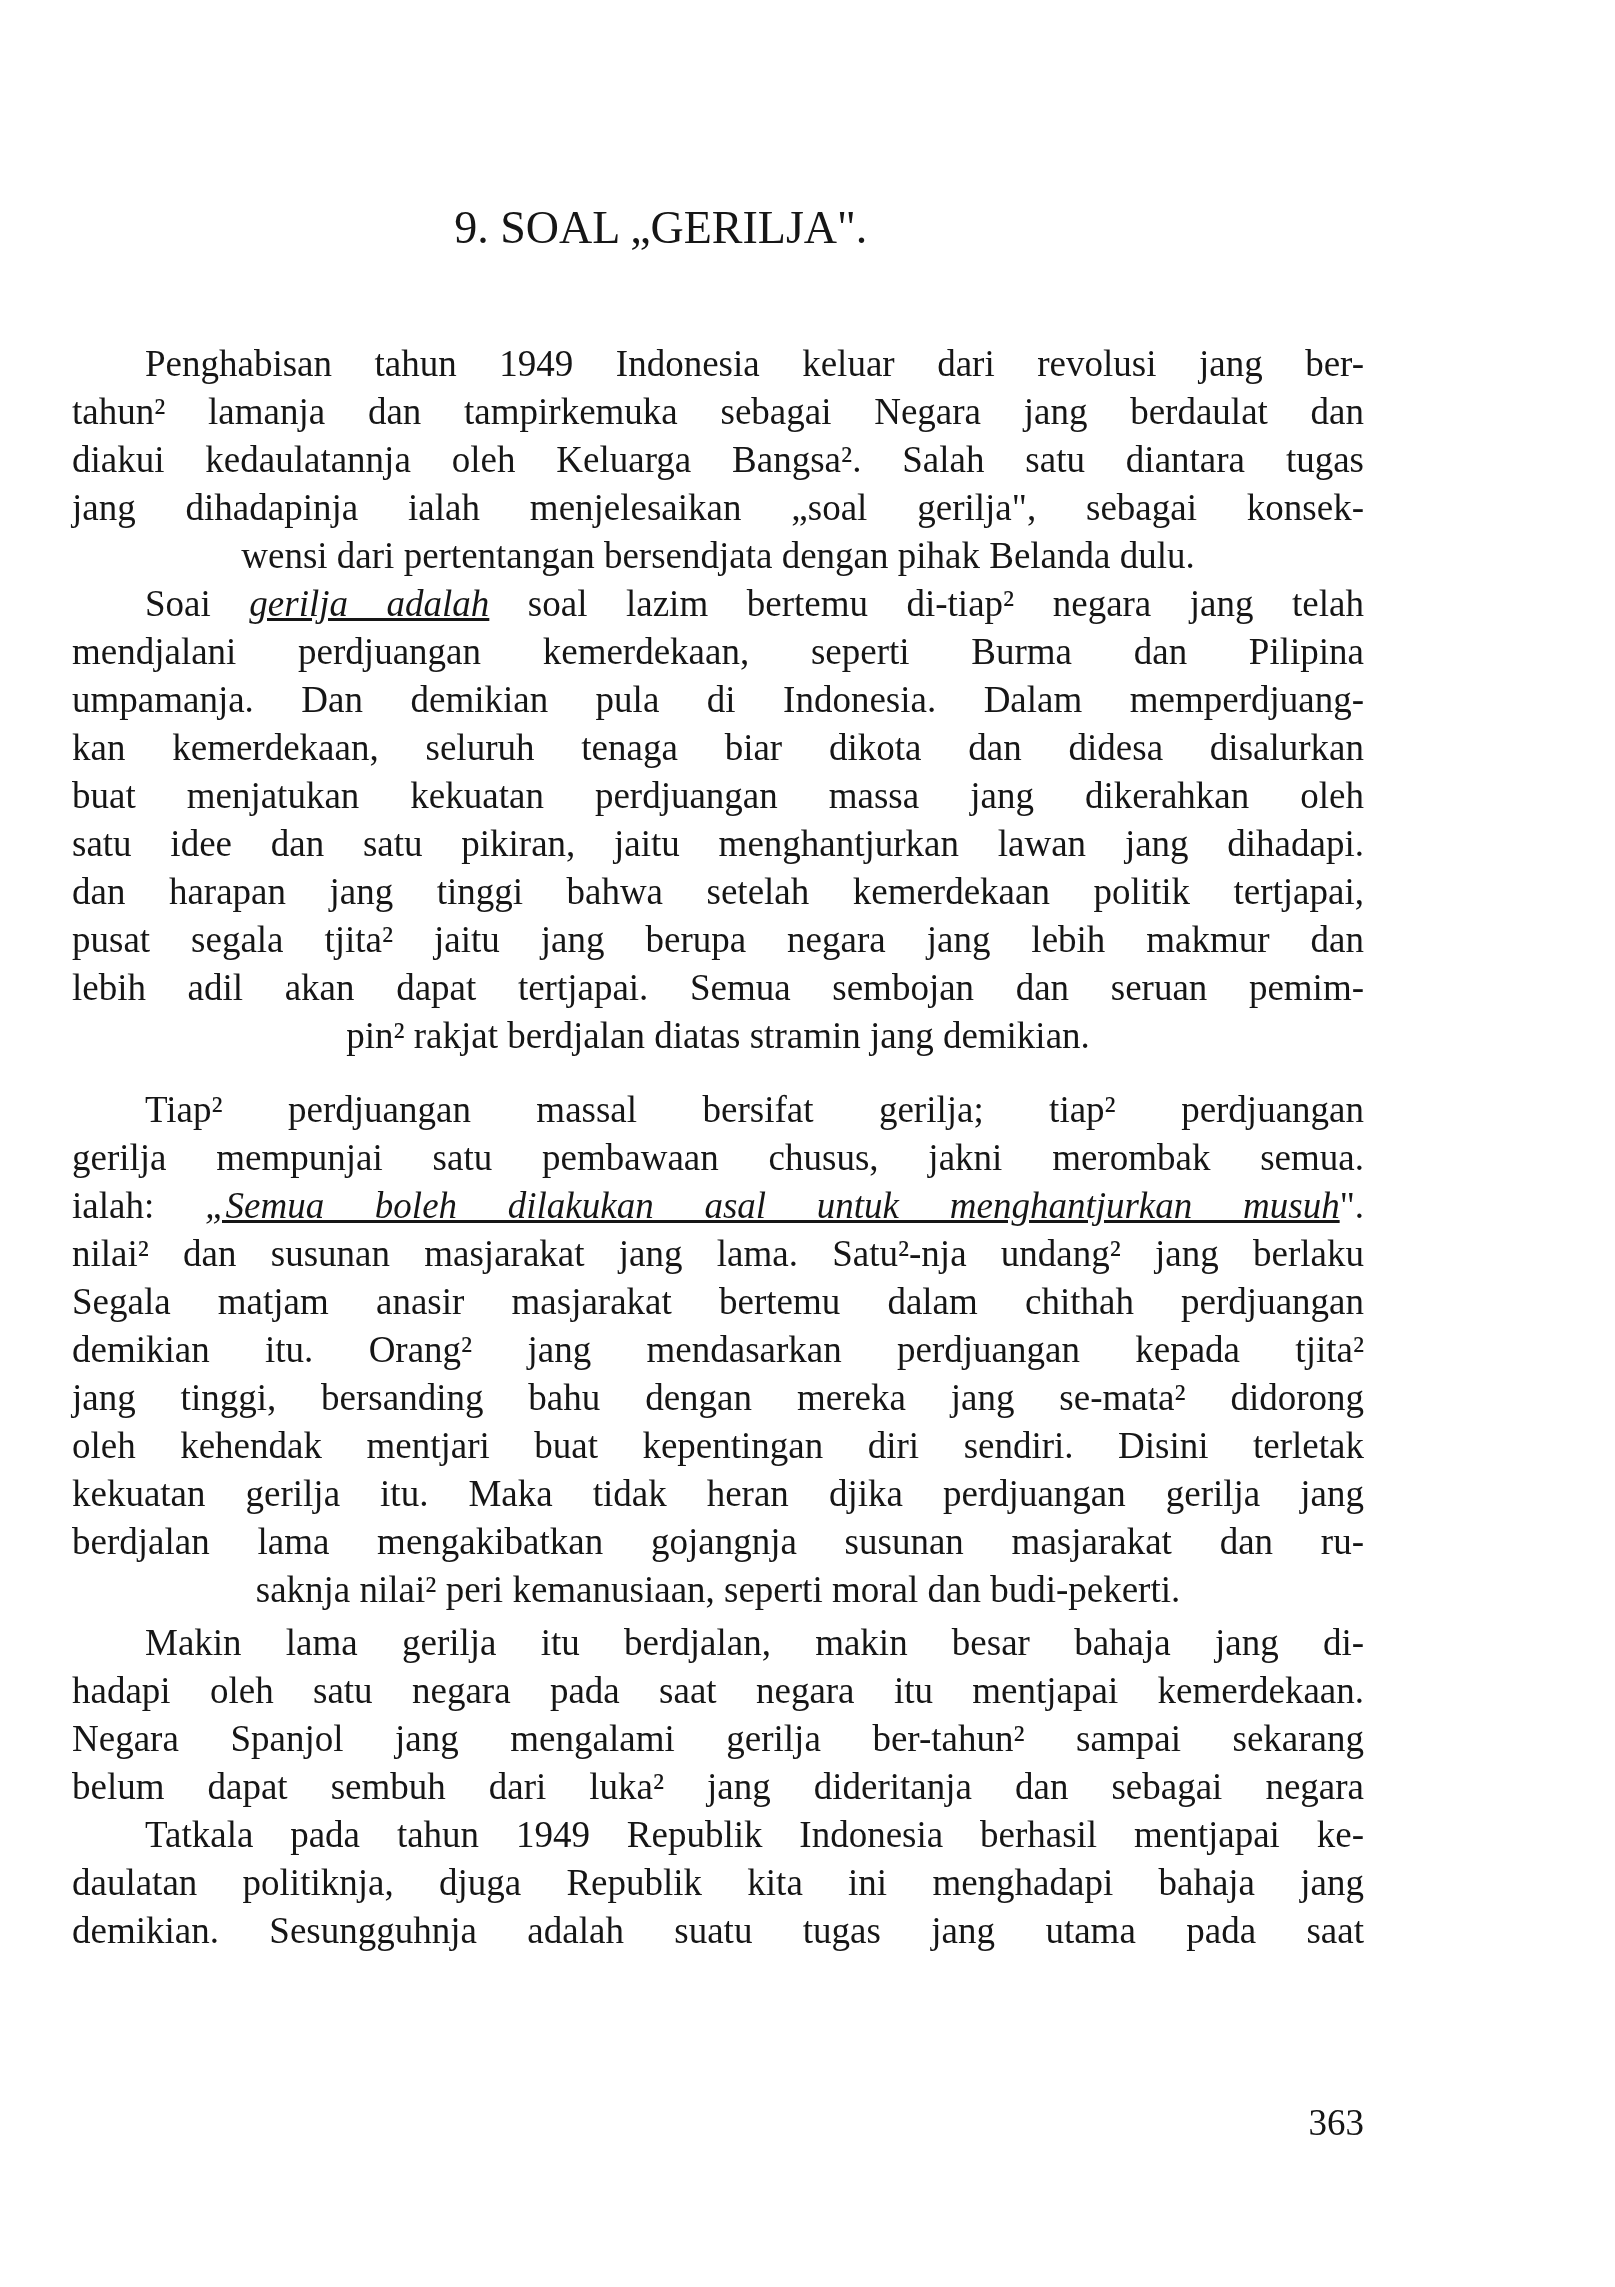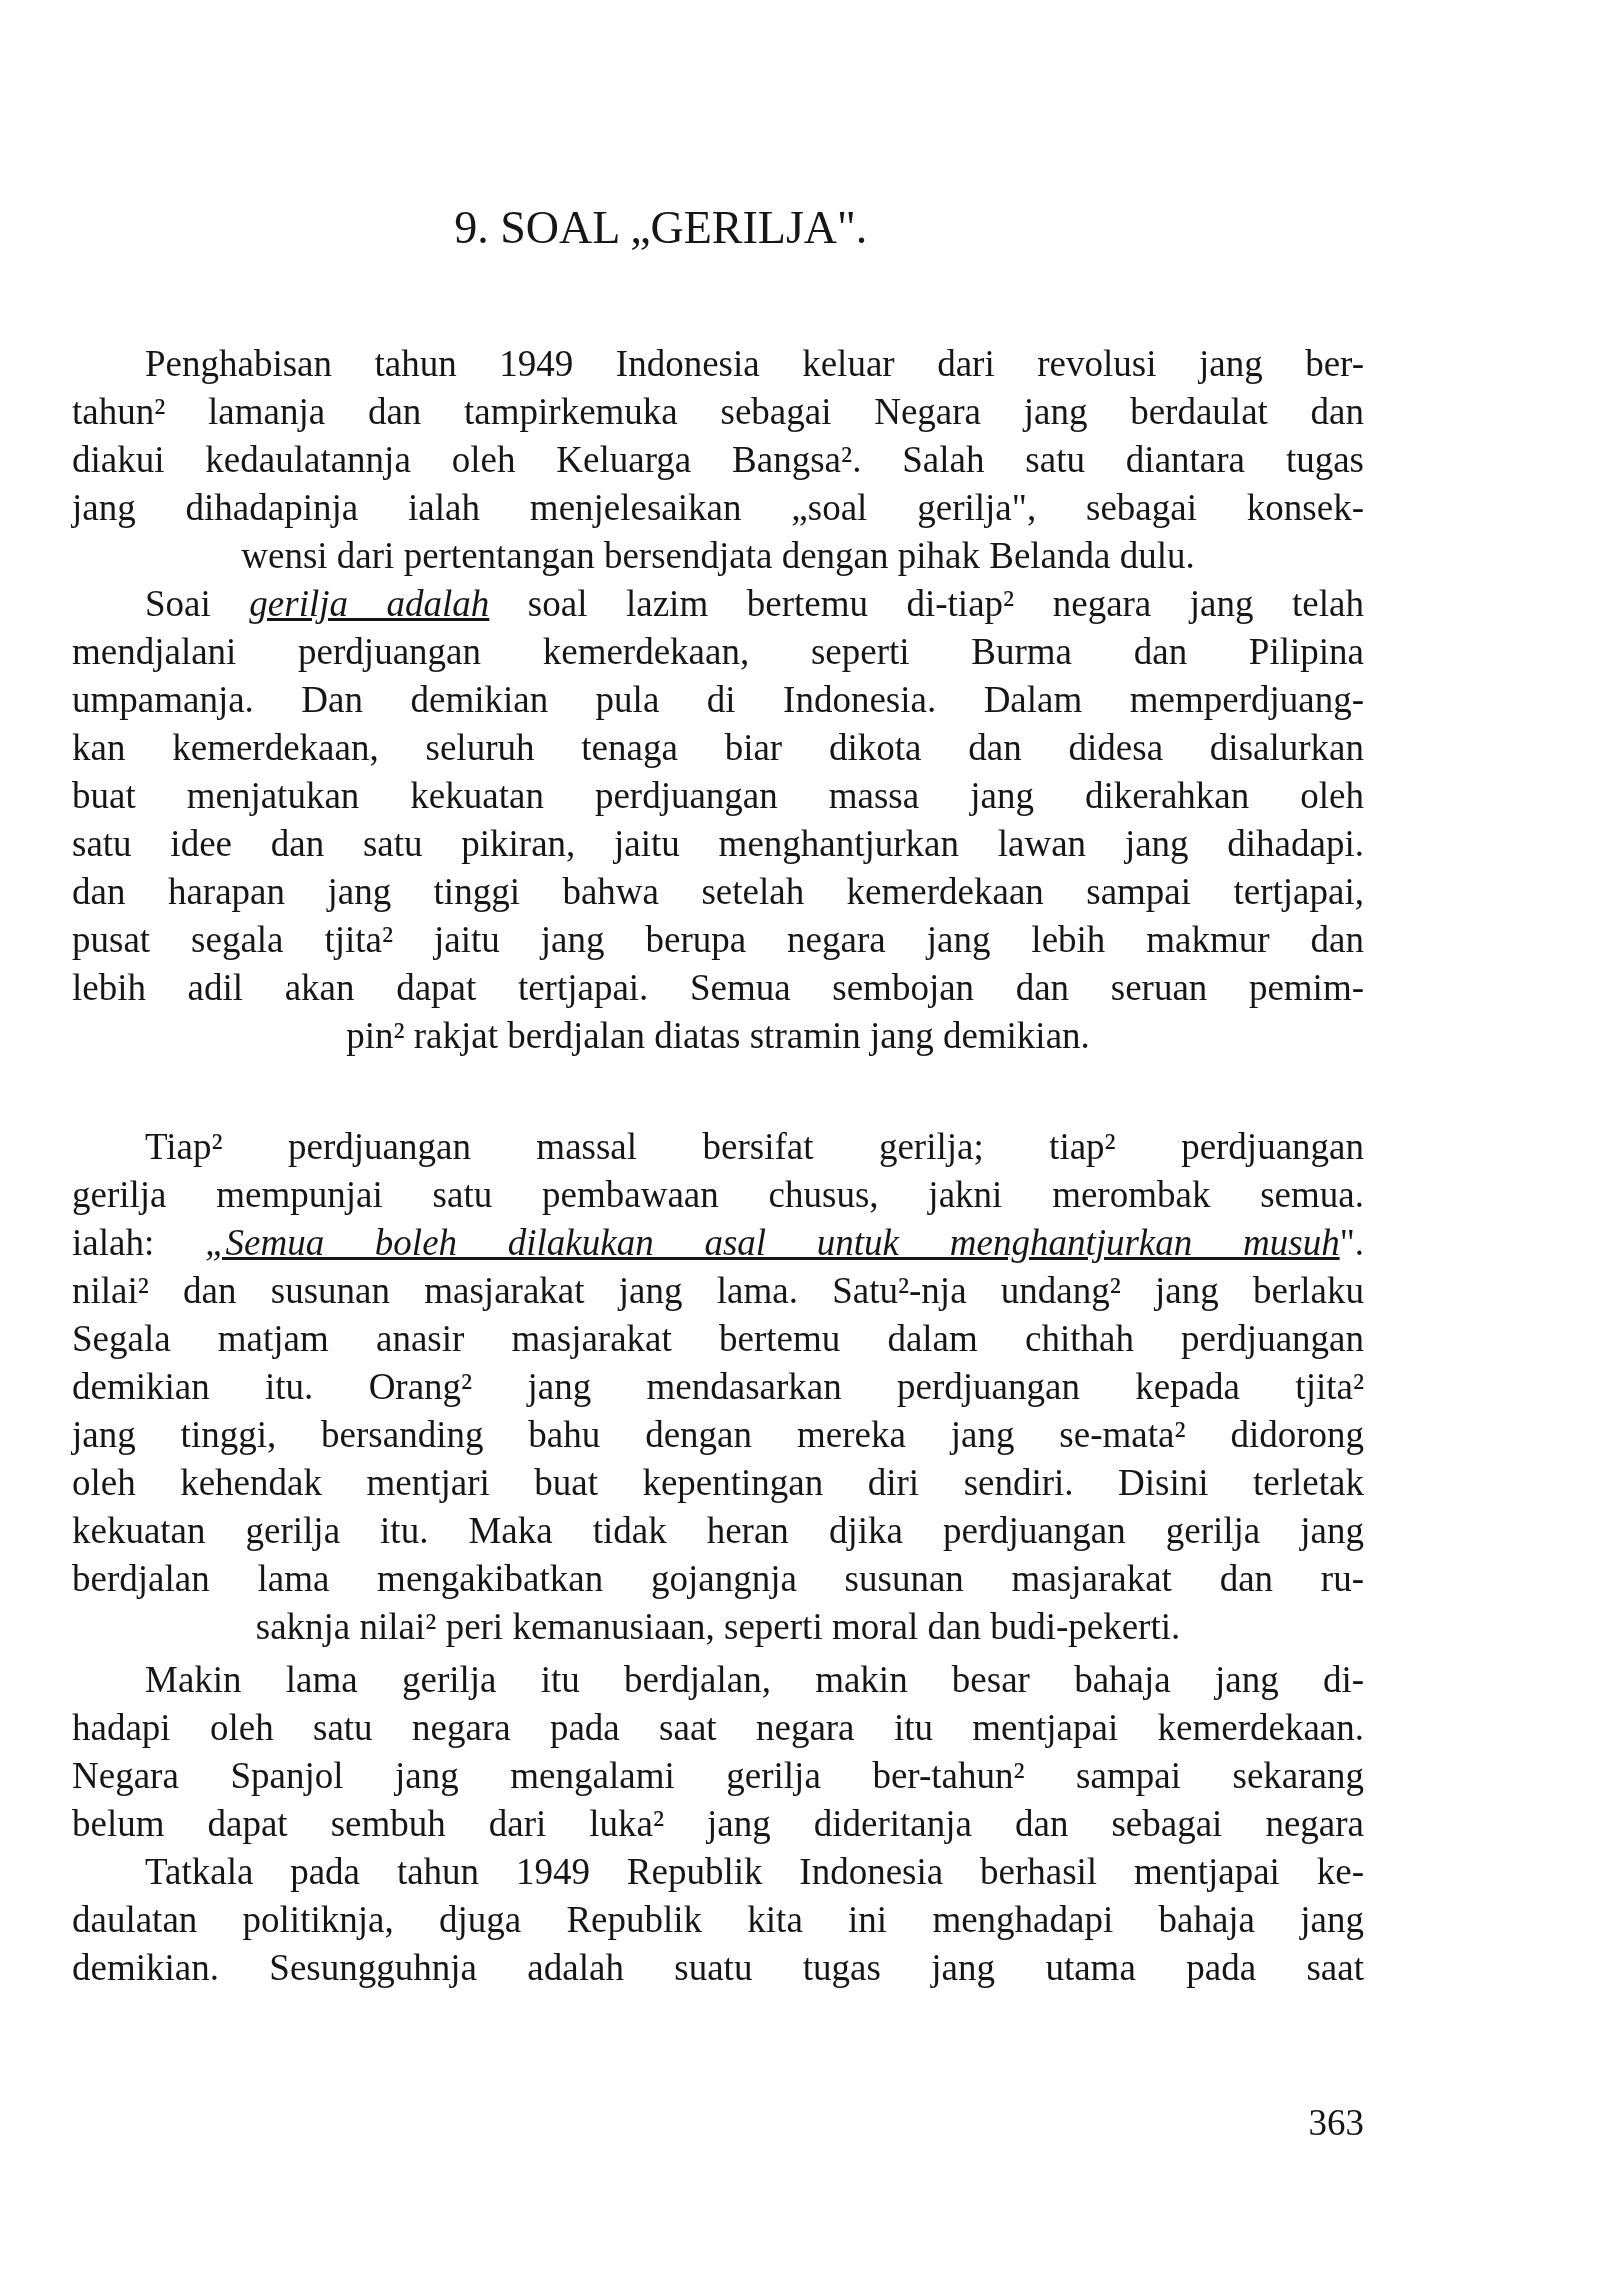--- a/index.html
+++ b/index.html
@@ -30,21 +30,21 @@
   }
   .body-text {
     position: absolute;
     top: 340px;
     left: 72px;
     width: 1292px;
     font-size: 37px;
     line-height: 48px;
   }
   .para { margin: 0; }
-  .para.gap-large { margin-top: 63px; }
+  .para.gap-large { margin-top: 26px; }
   .para.gap-small { margin-top: 5px; }
   .text-line {
     height: 48px;
     overflow: visible;
     text-align: center;
   }
   .text-line.just {
     text-align: justify;
     text-align-last: justify;
   }
@@ -72,21 +72,21 @@
         <div class="text-line just"><span>jang dihadapinja ialah menjelesaikan „soal gerilja", sebagai konsek-</span></div>
         <div class="text-line"><span>wensi dari pertentangan bersendjata dengan pihak Belanda dulu.</span></div>
       </div>
       <div class="para">
         <div class="text-line just indent"><span>Soai </span><span class="it">gerilja adalah</span><span> soal lazim bertemu di-tiap² negara jang telah</span></div>
         <div class="text-line just"><span>mendjalani perdjuangan kemerdekaan, seperti Burma dan Pilipina</span></div>
         <div class="text-line just"><span>umpamanja. Dan demikian pula di Indonesia. Dalam memperdjuang-</span></div>
         <div class="text-line just"><span>kan kemerdekaan, seluruh tenaga biar dikota dan didesa disalurkan</span></div>
         <div class="text-line just"><span>buat menjatukan kekuatan perdjuangan massa jang dikerahkan oleh</span></div>
         <div class="text-line just"><span>satu idee dan satu pikiran, jaitu menghantjurkan lawan jang dihadapi.</span></div>
-        <div class="text-line just"><span>dan harapan jang tinggi bahwa setelah kemerdekaan sampai tertjapai,</span></div>
+        <div class="text-line just"><span>dan harapan jang tinggi bahwa setelah kemerdekaan politik tertjapai,</span></div>
         <div class="text-line just"><span>pusat segala tjita² jaitu jang berupa negara jang lebih makmur dan</span></div>
         <div class="text-line just"><span>lebih adil akan dapat tertjapai. Semua sembojan dan seruan pemim-</span></div>
         <div class="text-line"><span>pin² rakjat berdjalan diatas stramin jang demikian.</span></div>
       </div>
       <div class="para gap-large">
         <div class="text-line just indent"><span>Tiap² perdjuangan massal bersifat gerilja; tiap² perdjuangan</span></div>
         <div class="text-line just"><span>gerilja mempunjai satu pembawaan chusus, jakni merombak semua.</span></div>
         <div class="text-line just"><span>ialah: </span><span class="it">„Semua boleh dilakukan asal untuk menghantjurkan musuh</span><span>".</span></div>
         <div class="text-line just"><span>nilai² dan susunan masjarakat jang lama. Satu²-nja undang² jang berlaku</span></div>
         <div class="text-line just"><span>Segala matjam anasir masjarakat bertemu dalam chithah perdjuangan</span></div>

